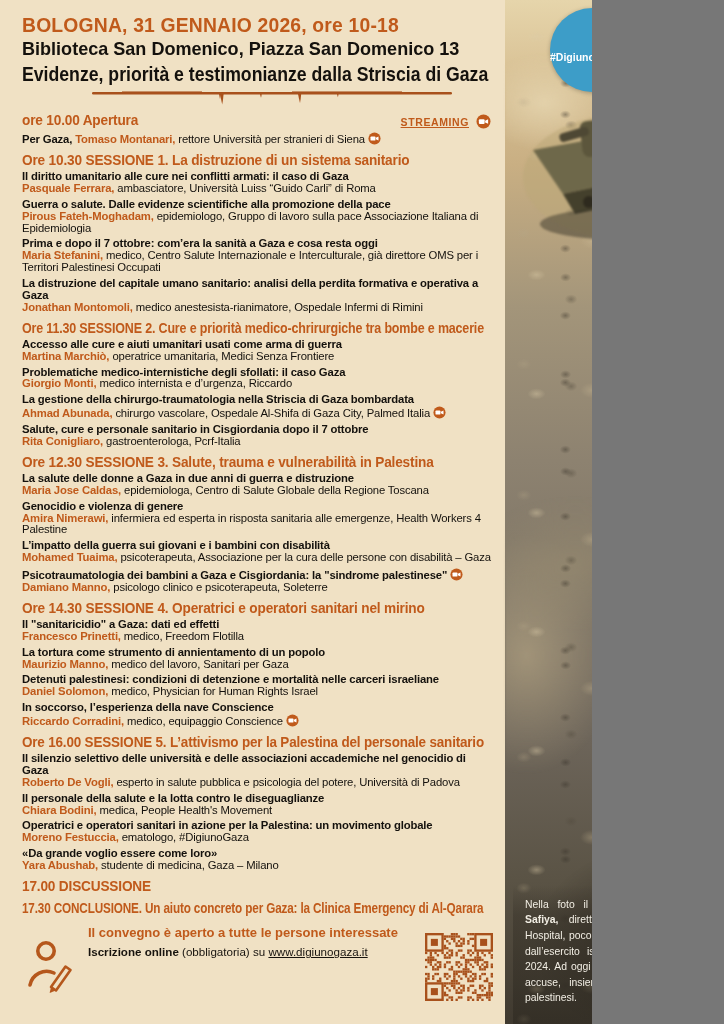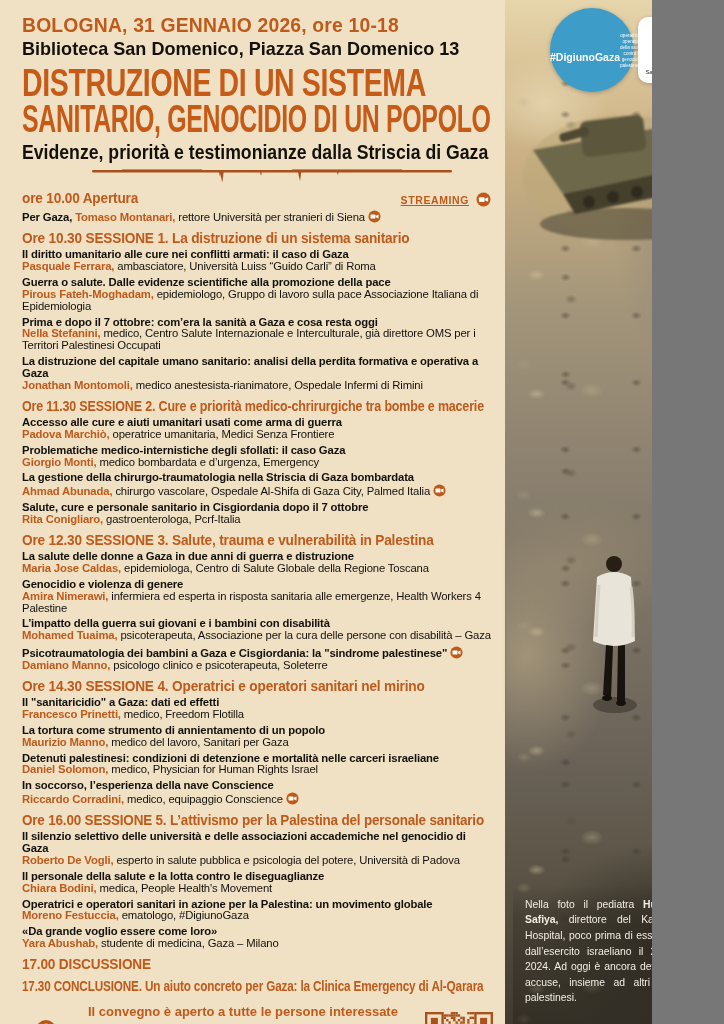--- a/index.html
+++ b/index.html
@@ -1,16 +1,16 @@
 <!DOCTYPE html>
 <html><head>
 <meta charset="utf-8">
 <style>
   html,body{margin:0;padding:0;background:#777;}
-  .poster{position:relative;width:652px;height:1024px;background:#f0e1c4;overflow:hidden;
+  .poster{position:relative;width:592px;height:1024px;background:#f0e1c4;overflow:hidden;
           font-family:"Liberation Sans",sans-serif;color:#16130f;}
   .content{position:absolute;left:0;top:0;width:505px;height:1024px;box-sizing:border-box;
            padding:13px 10px 0 22px;z-index:3;}
   .fit{display:inline-block;transform-origin:0 50%;white-space:nowrap;}
   .date-line{color:#c05a1b;font-weight:bold;font-size:21px;letter-spacing:.2px;}
   .venue-line{color:#14110d;font-weight:bold;font-size:19px;margin-top:1px;}
   .main-title{margin:5px 0 1px;line-height:.95;color:#c65a17;font-weight:bold;font-size:38px;letter-spacing:-.5px;}
   .main-title .fit{display:block;transform-origin:0 50%;}
   .subtitle{color:#14110d;font-weight:bold;font-size:21px;margin-top:2px;}
   .divider{display:block;margin:3px 0 1px 70px;}
@@ -71,24 +71,20 @@
 </style>
 </head>
 <body>
 
 <div class="poster">
 
   <div class="content">
     <div>
       <div class="date-line fit" style="transform: scaleX(0.92);">BOLOGNA, 31 GENNAIO 2026, ore 10-18</div><br>
       <div class="venue-line fit" style="transform: scaleX(0.95);">Biblioteca San Domenico, Piazza San Domenico 13</div>
-      <h1 class="main-title">
-        <span class="fit" style="transform: scaleX(0.75);">DISTRUZIONE DI UN SISTEMA</span>
-        <span class="fit" style="transform: scaleX(0.655);">SANITARIO, GENOCIDIO DI UN POPOLO</span>
-      </h1>
       <div class="subtitle fit" style="transform: scaleX(0.841);">Evidenze, priorità e testimonianze dalla Striscia di Gaza</div>
       <svg class="divider" width="360" height="17" viewBox="0 0 360 17">
         <rect x="0" y="3" width="360" height="2.6" rx="1.3" fill="#a8511c"></rect>
         <rect x="30" y="2.2" width="80" height="1.4" fill="#a8511c" opacity=".7"></rect>
         <rect x="200" y="2.2" width="110" height="1.4" fill="#a8511c" opacity=".7"></rect>
         <path d="M128 5 q1.4 7 2.2 10.5 q.9-4.5 1.4-10.5 z" fill="#a8511c"></path>
         <path d="M127 5 q.6 3.4 1 5 q.5-2.4 .8-5 z" fill="#a8511c"></path>
         <path d="M206 5 q1.2 6 2 9 q.8-4 1.2-9 z" fill="#a8511c"></path>
         <path d="M168 5 q.6 2.6 1 3.8 q.5-1.8 .7-3.8 z" fill="#a8511c"></path>
         <path d="M245 5 q.5 2.2 .9 3.2 q.4-1.5 .6-3.2 z" fill="#a8511c"></path>
@@ -120,36 +116,36 @@
         <div class="talk">
           <p class="tt">Il diritto umanitario alle cure nei conflitti armati: il caso di Gaza</p>
           <p><span class="spk">Pasquale Ferrara,</span> <span>ambasciatore, Università Luiss “Guido Carli” di Roma</span></p>
         </div>
         <div class="talk">
           <p class="tt">Guerra o salute. Dalle evidenze scientifiche alla promozione della pace</p>
           <p><span class="spk">Pirous Fateh-Moghadam,</span> <span>epidemiologo, Gruppo di lavoro sulla pace Associazione Italiana di Epidemiologia</span></p>
         </div>
         <div class="talk">
           <p class="tt">Prima e dopo il 7 ottobre: com’era la sanità a Gaza e cosa resta oggi</p>
-          <p><span class="spk">Nella Stefanini,</span> <span>medico, Centro Salute Internazionale e Interculturale, già direttore OMS per i Territori Palestinesi Occupati</span></p>
+          <p><span class="spk">Maria Stefanini,</span> <span>medico, Centro Salute Internazionale e Interculturale, già direttore OMS per i Territori Palestinesi Occupati</span></p>
         </div>
         <div class="talk">
           <p class="tt">La distruzione del capitale umano sanitario: analisi della perdita formativa e operativa a Gaza</p>
           <p><span class="spk">Jonathan Montomoli,</span> <span>medico anestesista-rianimatore, Ospedale Infermi di Rimini</span></p>
         </div>
         <div class="session-row">
           <span class="session-text fit" style="transform: scaleX(0.805);">Ore 11.30 SESSIONE 2. Cure e priorità medico-chrirurgiche tra bombe e macerie</span>
         </div>
         <div class="talk">
           <p class="tt">Accesso alle cure e aiuti umanitari usati come arma di guerra</p>
-          <p><span class="spk">Padova Marchiò,</span> <span>operatrice umanitaria, Medici Senza Frontiere</span></p>
+          <p><span class="spk">Martina Marchiò,</span> <span>operatrice umanitaria, Medici Senza Frontiere</span></p>
         </div>
         <div class="talk">
           <p class="tt">Problematiche medico-internistiche degli sfollati: il caso Gaza</p>
-          <p><span class="spk">Giorgio Monti,</span> <span>medico bombardata e d’urgenza, Emergency</span></p>
+          <p><span class="spk">Giorgio Monti,</span> <span>medico internista e d’urgenza, Riccardo</span></p>
         </div>
         <div class="talk">
           <p class="tt">La gestione della chirurgo-traumatologia nella Striscia di Gaza bombardata</p>
           <p><span class="spk">Ahmad Abunada,</span> <span>chirurgo vascolare, Ospedale Al-Shifa di Gaza City, Palmed Italia</span><span class="cam"><svg viewBox="0 0 24 24">
                 <circle cx="12" cy="12" r="11.2" fill="#c05a1b"></circle>
                 <rect x="4.6" y="8.2" width="9.2" height="7.6" rx="1.6" fill="#fff"></rect>
                 <path d="M14.6 10.6 L19.4 8.4 V15.6 L14.6 13.4 Z" fill="#fff"></path>
               </svg></span></p>
         </div>
         <div class="talk">

